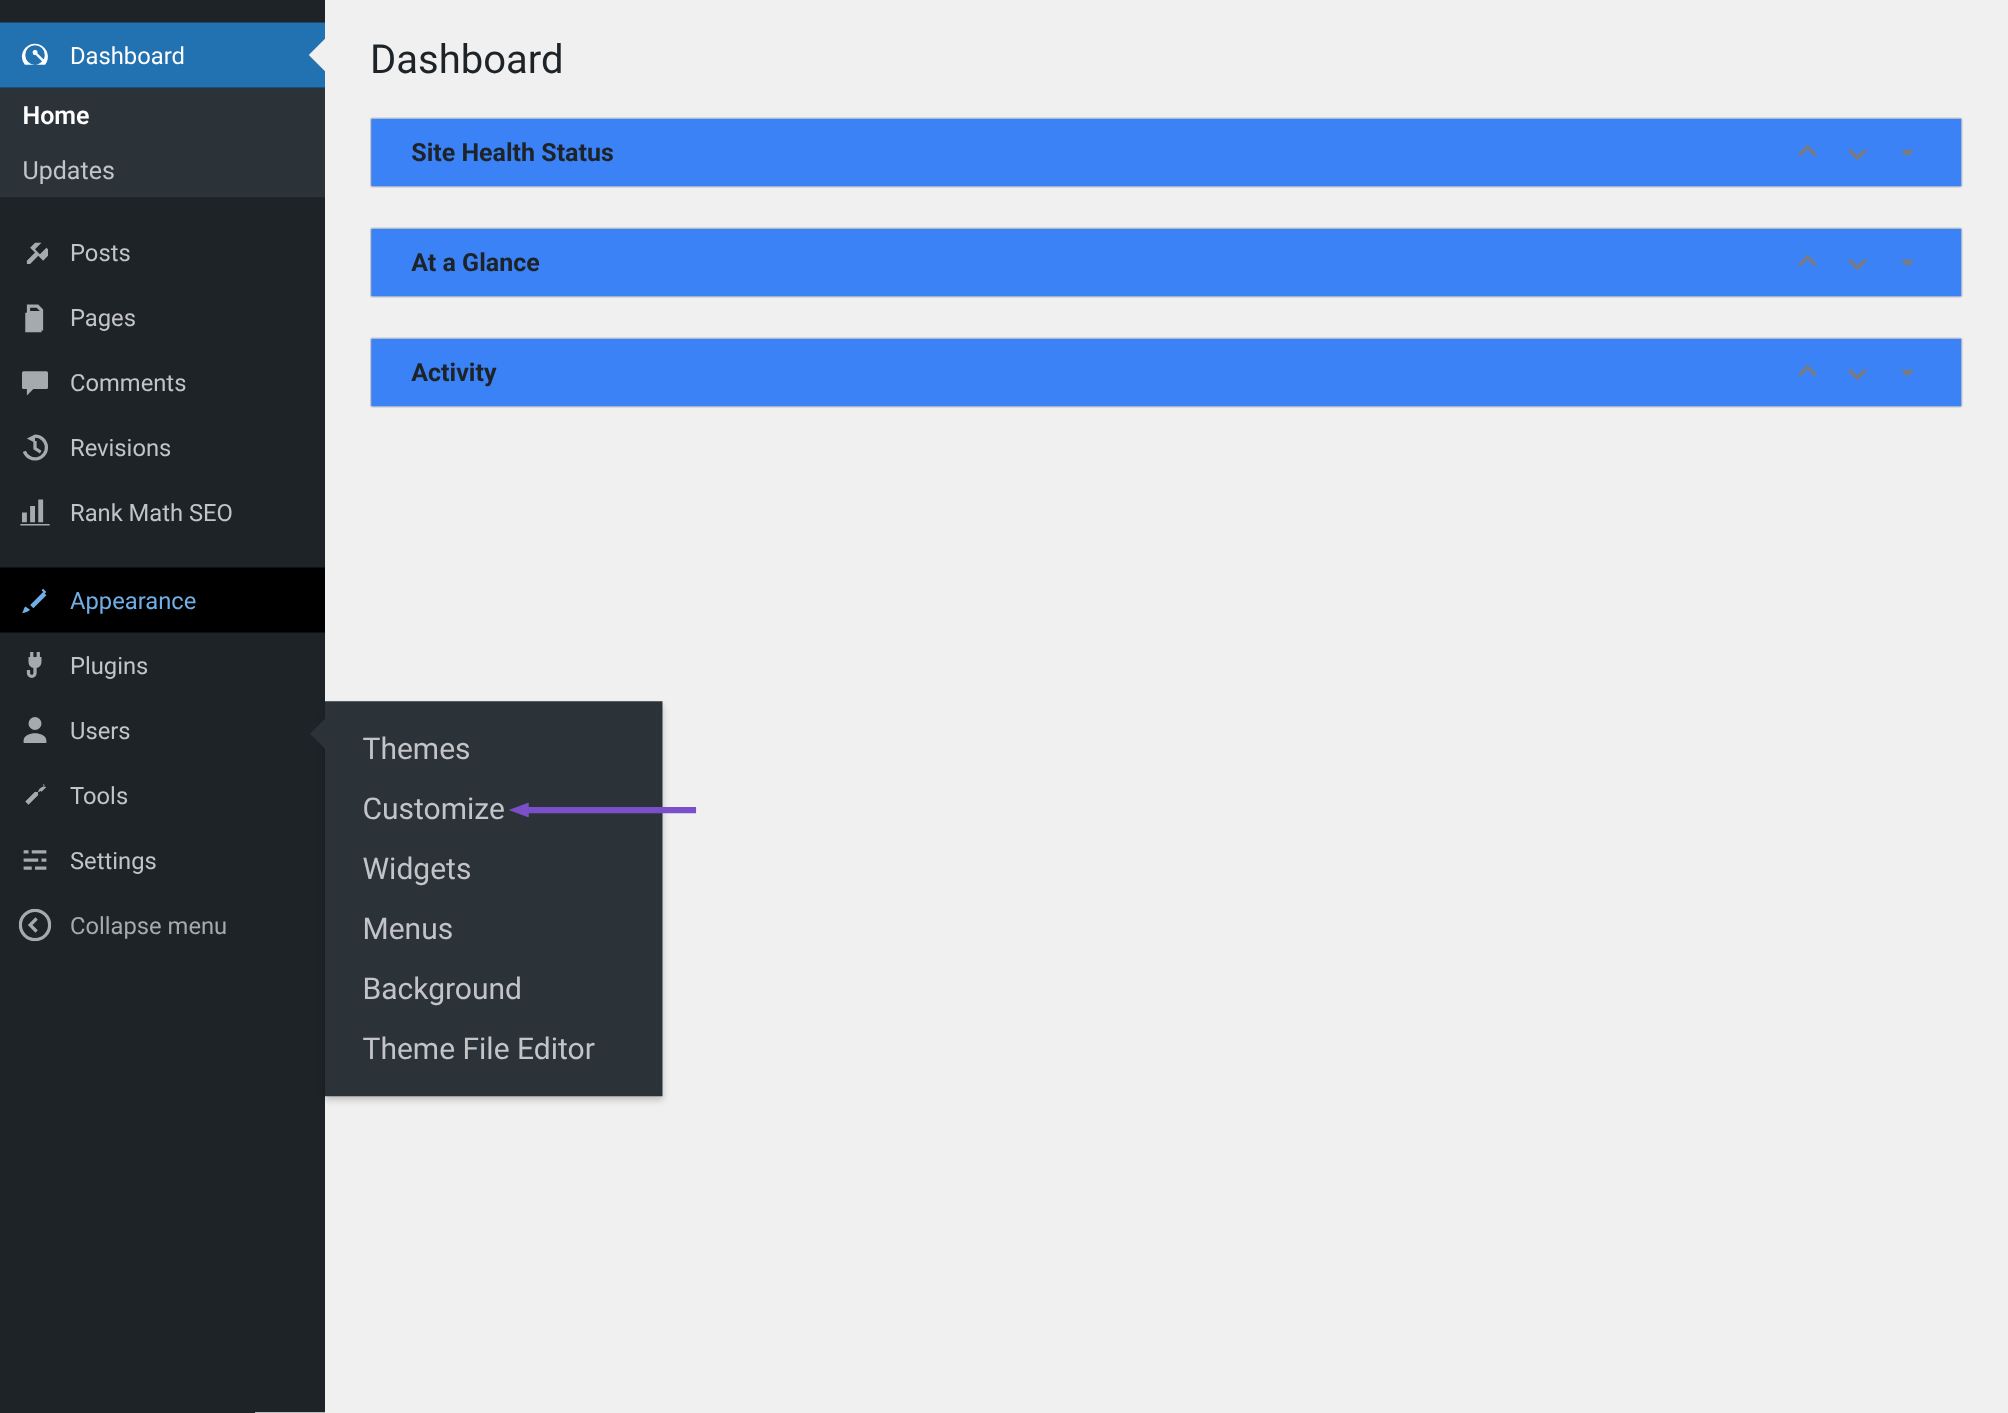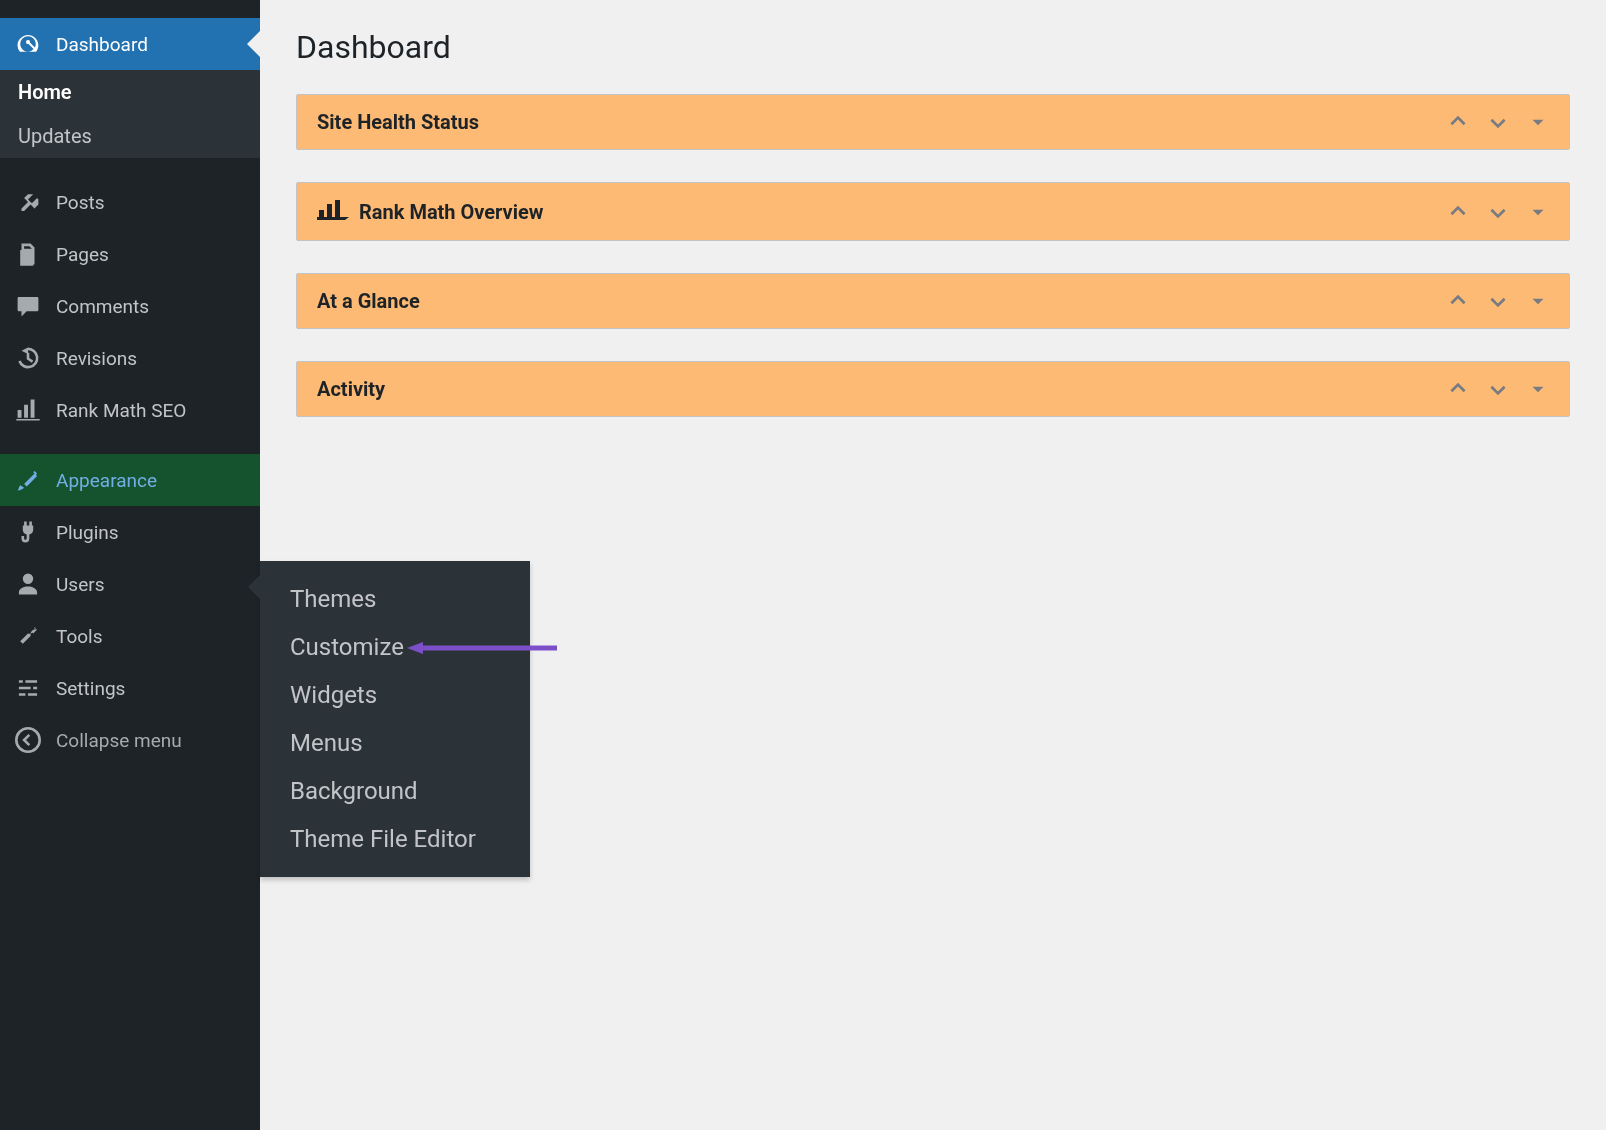--- a/index.html
+++ b/index.html
@@ -40,21 +40,21 @@
   right: -1px;
   top: 50%;
   transform: translateY(-50%);
   width: 0;
   height: 0;
   border-top: 14px solid transparent;
   border-bottom: 14px solid transparent;
   border-right: 14px solid #f0f0f1;
 }
 .menu-item.hovered {
-  background: #14532d;
+  background: #000000;
   color: #72aee6;
 }
 .menu-item .icon {
   width: 28px;
   height: 28px;
   margin-right: 14px;
   display: flex;
   align-items: center;
   justify-content: center;
   flex-shrink: 0;
@@ -110,28 +110,28 @@
   flex: 1;
   padding: 28px 36px;
 }
 .page-title {
   font-size: 32px;
   font-weight: 400;
   color: #1d2327;
   margin-bottom: 28px;
 }
 .widget {
-  background: #fdba74;
+  background: #3b82f6;
   border: 1px solid #c3c4c7;
   border-radius: 2px;
   margin-bottom: 32px;
   display: flex;
   align-items: center;
   justify-content: space-between;
-  padding: 15px 20px;
+  padding: 15px 32px;
 }
 .widget-title {
   font-size: 20px;
   font-weight: 700;
   color: #1d2327;
   display: flex;
   align-items: center;
   gap: 10px;
 }
 .widget-title svg { width: 32px; height: 22px; }
@@ -301,41 +301,20 @@
         </svg>
       <svg viewBox="0 0 20 20">
           <path d="M4 8l6 6 6-6" fill="none" stroke="#787c82" stroke-width="2.5"></path>
         </svg>
       <svg viewBox="0 0 20 20">
           <path d="M5 8l5 5 5-5z"></path>
         </svg>
     </div>
   </div>
 
-  <div class="widget">
-    <div class="widget-title">
-      <span>
-        <svg viewBox="0 0 32 22">
-            <path d="M2 20h5v-8H2v8zm8 0h5V6h-5v14zm8 0h5V2h-5v18zM0 22h28l4-3H0v3z" fill="#1d2327"></path>
-          </svg>
-      </span>
-      <span>Rank Math Overview</span>
-    </div>
-    <div class="widget-controls">
-      <svg viewBox="0 0 20 20">
-          <path d="M4 12l6-6 6 6" fill="none" stroke="#787c82" stroke-width="2.5"></path>
-        </svg>
-      <svg viewBox="0 0 20 20">
-          <path d="M4 8l6 6 6-6" fill="none" stroke="#787c82" stroke-width="2.5"></path>
-        </svg>
-      <svg viewBox="0 0 20 20">
-          <path d="M5 8l5 5 5-5z"></path>
-        </svg>
-    </div>
-  </div>
 
   <div class="widget">
     <div class="widget-title">
         <span>At a Glance</span>
       </div>
     <div class="widget-controls">
       <svg viewBox="0 0 20 20">
           <path d="M4 12l6-6 6 6" fill="none" stroke="#787c82" stroke-width="2.5"></path>
         </svg>
       <svg viewBox="0 0 20 20">

